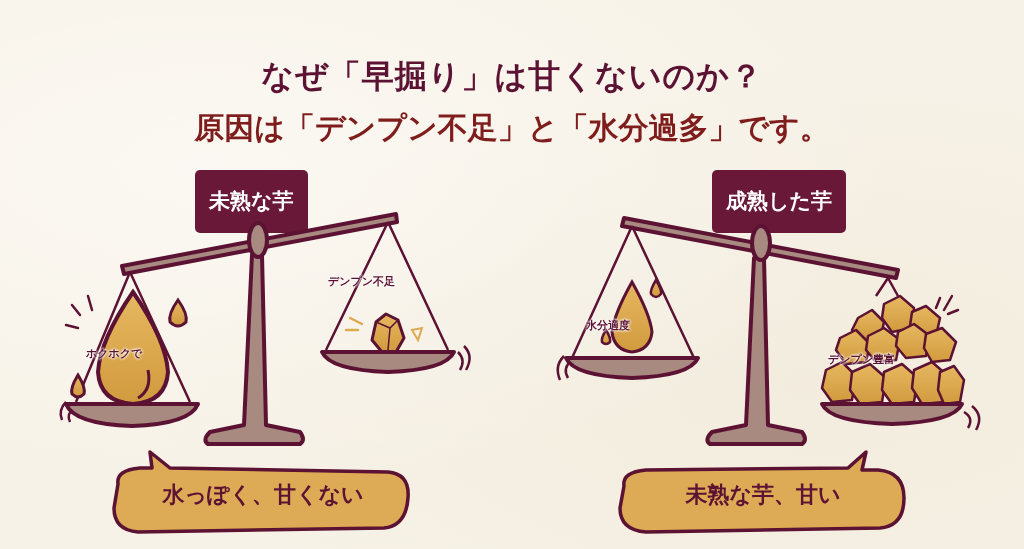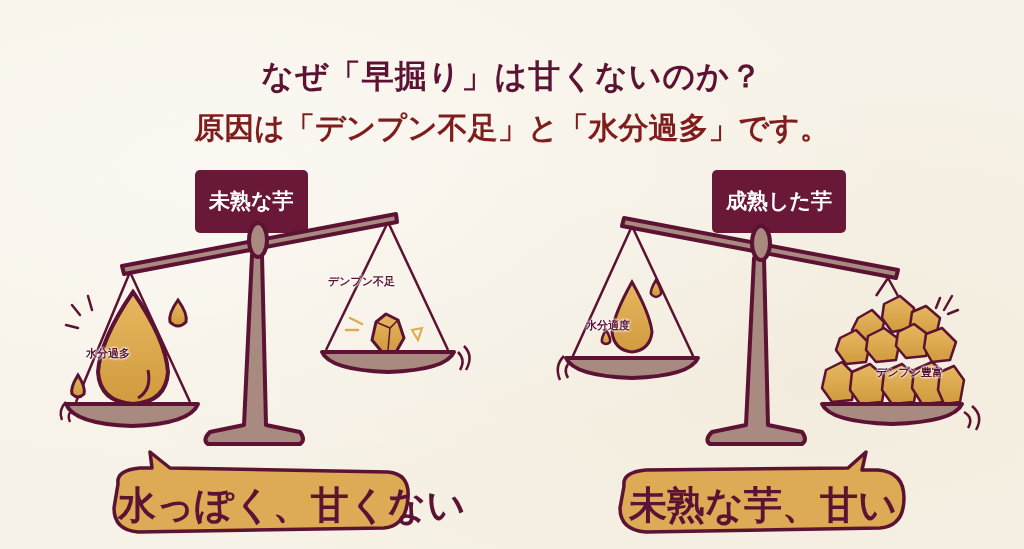--- a/index.html
+++ b/index.html
@@ -33,21 +33,21 @@
   }
   .badge.left { left: 195px; }
   .badge.right { left: 712px; }
   svg.scene { position: absolute; left: 0; top: 0; }
   .lbl {
     position: absolute; color: #5c1232; font-weight: bold; font-size: 11px;
     text-shadow: 0 0 3px #fff, 0 0 3px #fff, 0 0 2px #fff;
     white-space: nowrap;
   }
   .bubble-text {
-    position: absolute; color: #5c1232; font-weight: bold; font-size: 38px;
+    position: absolute; color: #5c1232; font-weight: bold; font-size: 22px;
     white-space: nowrap; text-align: center;
   }
 </style>
 </head>
 <body>
 
 <div class="bg-tex"></div>
 
 <div class="title">なぜ「早掘り」は甘くないのか？</div>
 <div class="subtitle">原因は「デンプン不足」と「水分過多」です。</div>
@@ -138,19 +138,19 @@
   </g>
 
   <g>
     <path d="M118 484 Q116 470 140 468 L152 468 L150 452 L170 468 L388 472 Q410 474 408 498 Q406 526 384 528 L138 532 Q114 530 114 508 Z" fill="#ddaa55" stroke="#5c1232" stroke-width="3.5" stroke-linejoin="round"></path>
   </g>
   <g>
     <path d="M624 486 Q622 472 646 470 L848 468 L866 452 L862 470 L878 470 Q904 472 904 498 Q904 526 880 528 L646 532 Q620 530 620 508 Z" fill="#ddaa55" stroke="#5c1232" stroke-width="3.5" stroke-linejoin="round"></path>
   </g>
 </svg>
 
-<div class="lbl" style="left:86px; top:346px;">水分過多</div>
+<div class="lbl" style="left:86px; top:346px;">ホクホクで</div>
 <div class="lbl" style="left:328px; top:274px;">デンプン不足</div>
 <div class="lbl" style="left:586px; top:318px;">水分適度</div>
-<div class="lbl" style="left:828px; top:365px;margin-left:48px;">デンプン豊富</div>
+<div class="lbl" style="left:828px; top:352px;">デンプン豊富</div>
 
 <div class="bubble-text" style="left:118px; top:480px; width:290px;">水っぽく、甘くない</div>
 <div class="bubble-text" style="left:622px; top:480px; width:282px;">未熟な芋、甘い</div>
 
 </body></html>

